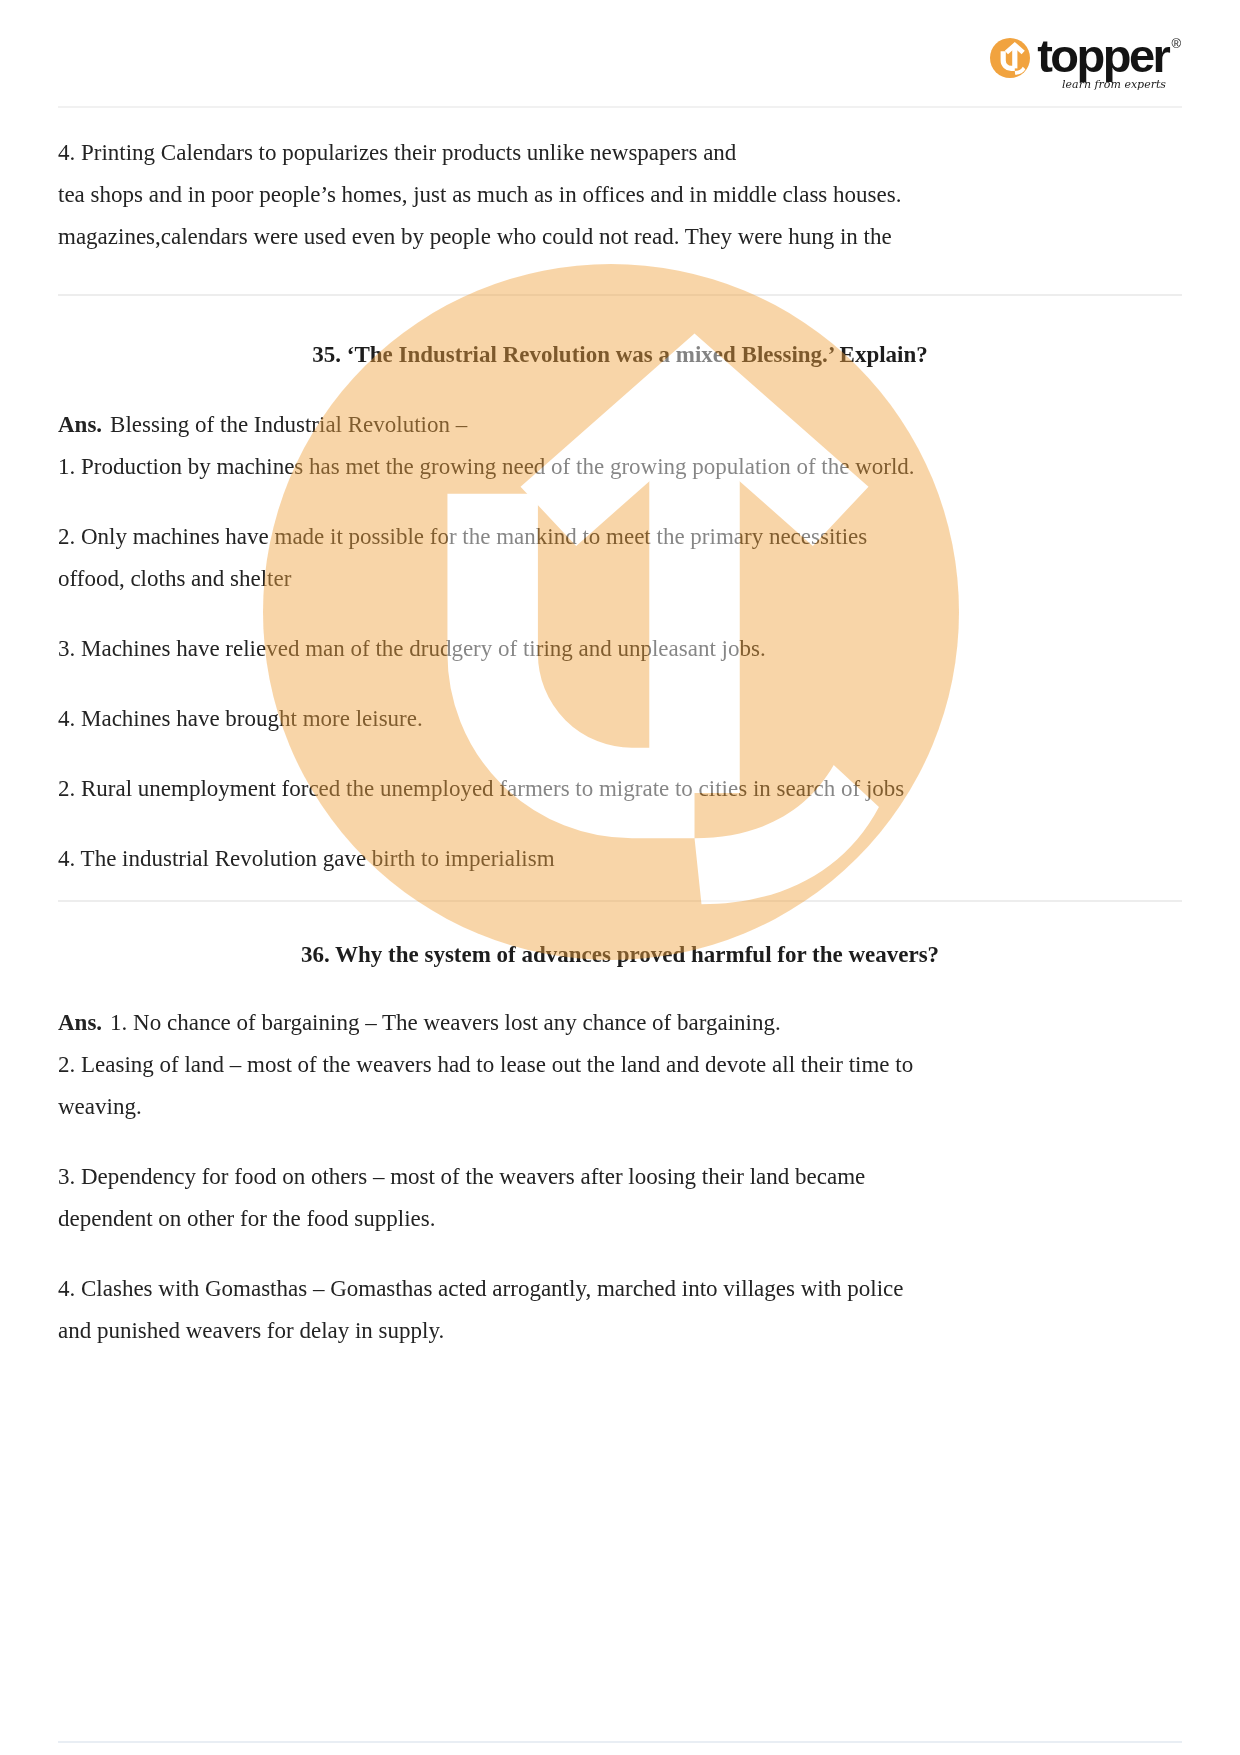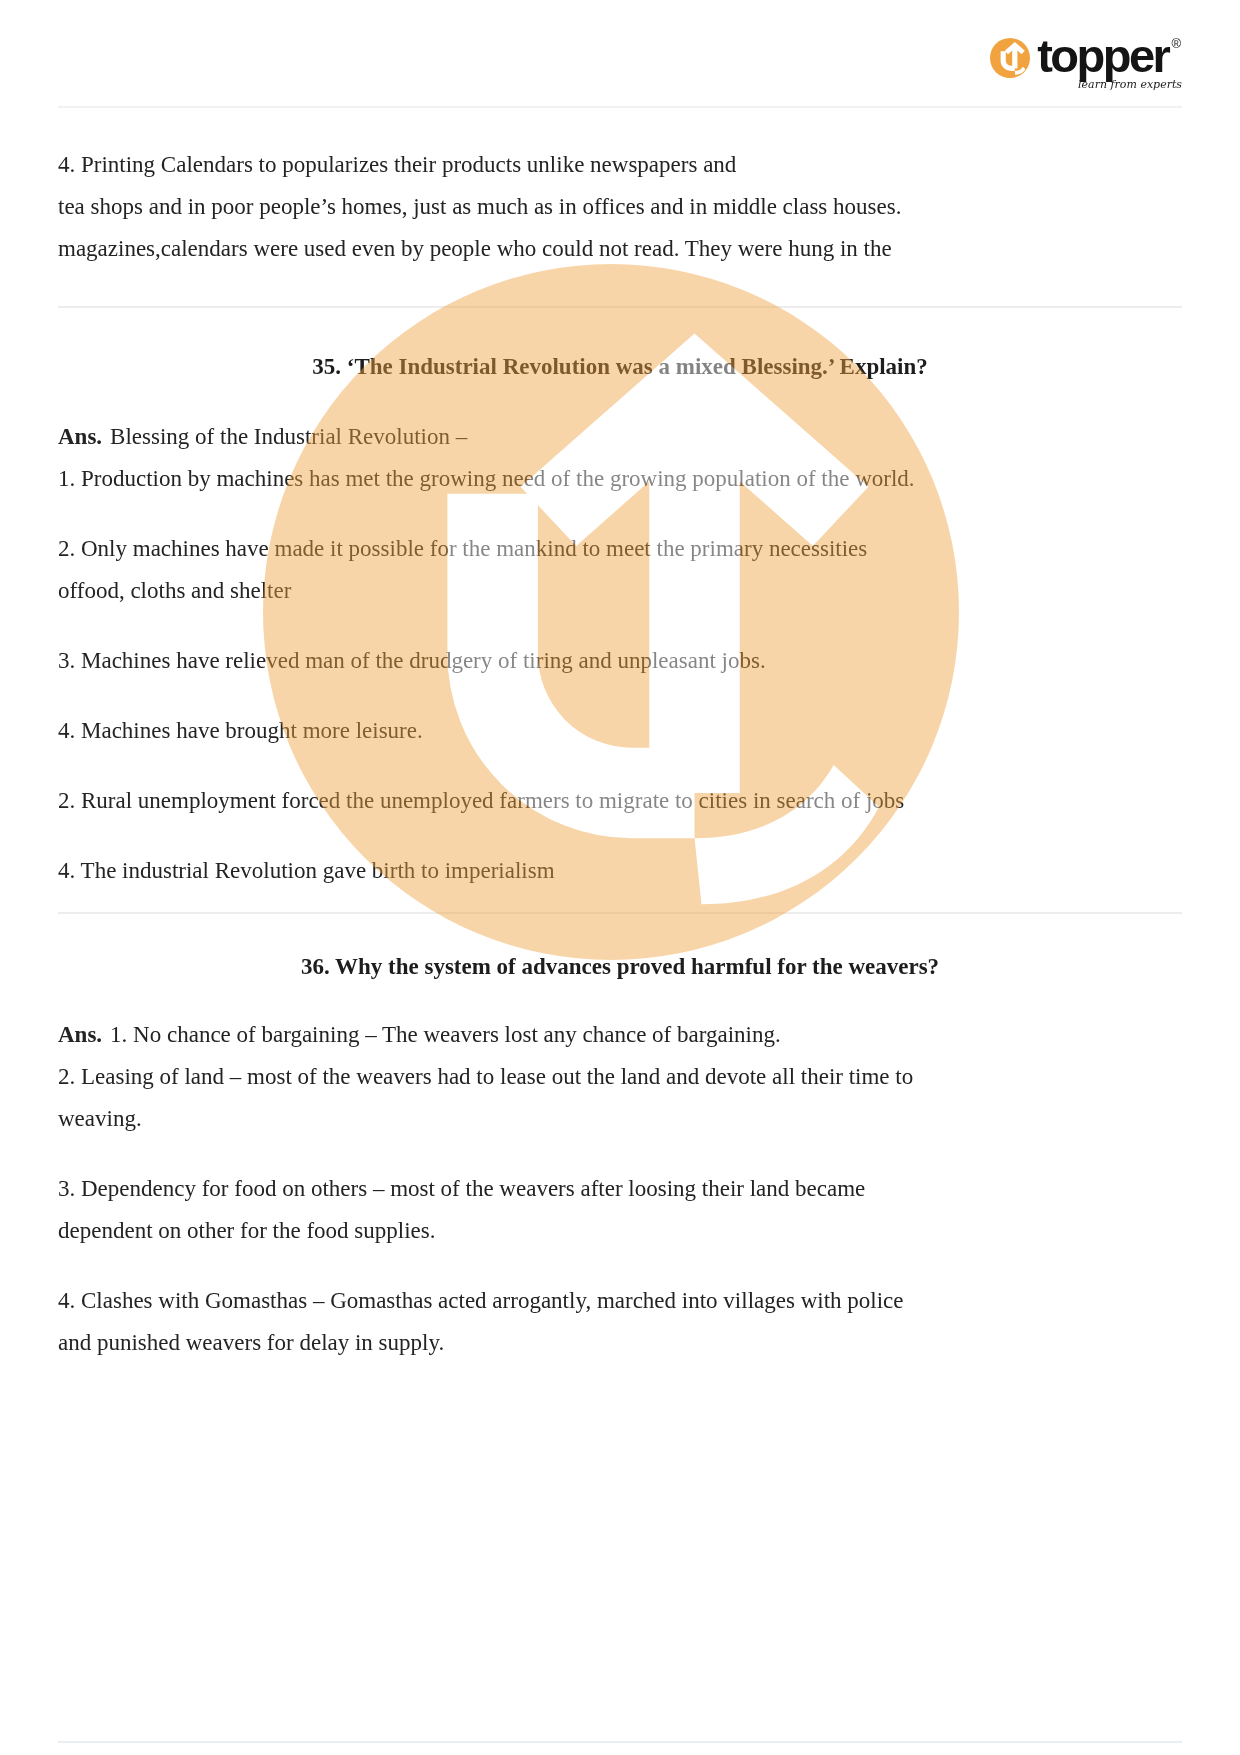--- a/index.html
+++ b/index.html
@@ -22,40 +22,40 @@
   .wm-wrap{position:relative;line-height:1;padding-right:4px;}
   .wordmark{
     font-family:"Liberation Sans", sans-serif;
     font-weight:700;font-size:47px;letter-spacing:-2.5px;color:#141414;
   }
   .reg{
     font-family:"Liberation Sans", sans-serif;
     font-size:13px;color:#141414;position:relative;top:-24px;left:3px;
   }
   .tagline{
-    position:absolute;right:0;bottom:-11px;
+    position:absolute;right:16px;bottom:-11px;
     font-family:"DejaVu Serif", serif;font-style:italic;
     font-size:11px;color:#1a1a1a;white-space:nowrap;
   }
   
   .divider{height:0;border-top:2px solid #ededed;}
   .divider.light{border-top-color:#f1f1f1;margin-top:4px;}
   .divider.d2{margin-top:36px;}
   .divider.d3{margin-top:20px;}
   .divider.bottom{
     position:absolute;left:58px;right:58px;top:1741px;
     border-top:2px solid #e9eef4;
   }
   
   .para{margin:0;}
   .ln{
     height:42px;line-height:42px;
     font-size:23px;white-space:pre;
   }
-  .p-first{margin-top:36px;}
+  .p-first{margin-top:24px;}
   .heading .ln{font-weight:bold;color:#1d1d1d;}
   .heading{margin-top:38px;text-align:center;}
   .h36{margin-top:32px;}
   .ans{margin-top:28px;}
   .ans-26{margin-top:26px;}
   .pt{margin-top:28px;}
   .ans-label{font-weight:bold;margin-right:8px;}
   
   .watermark{
     position:absolute;left:263px;top:264px;

